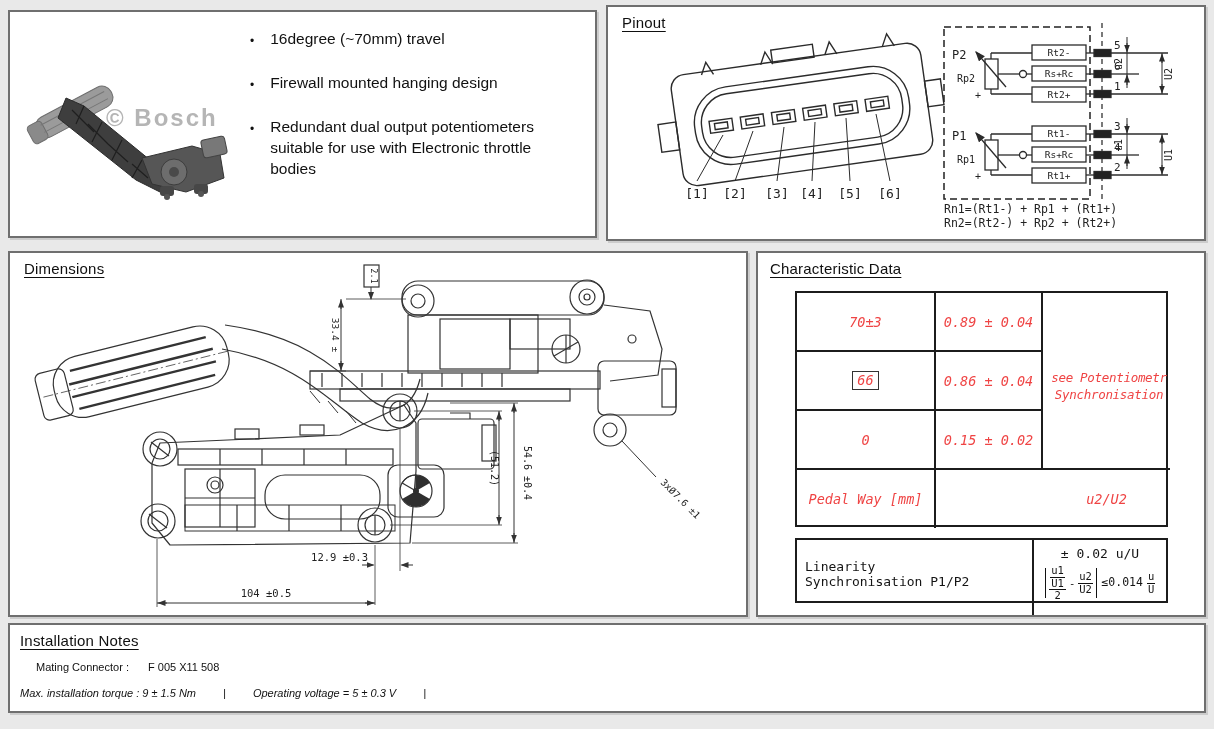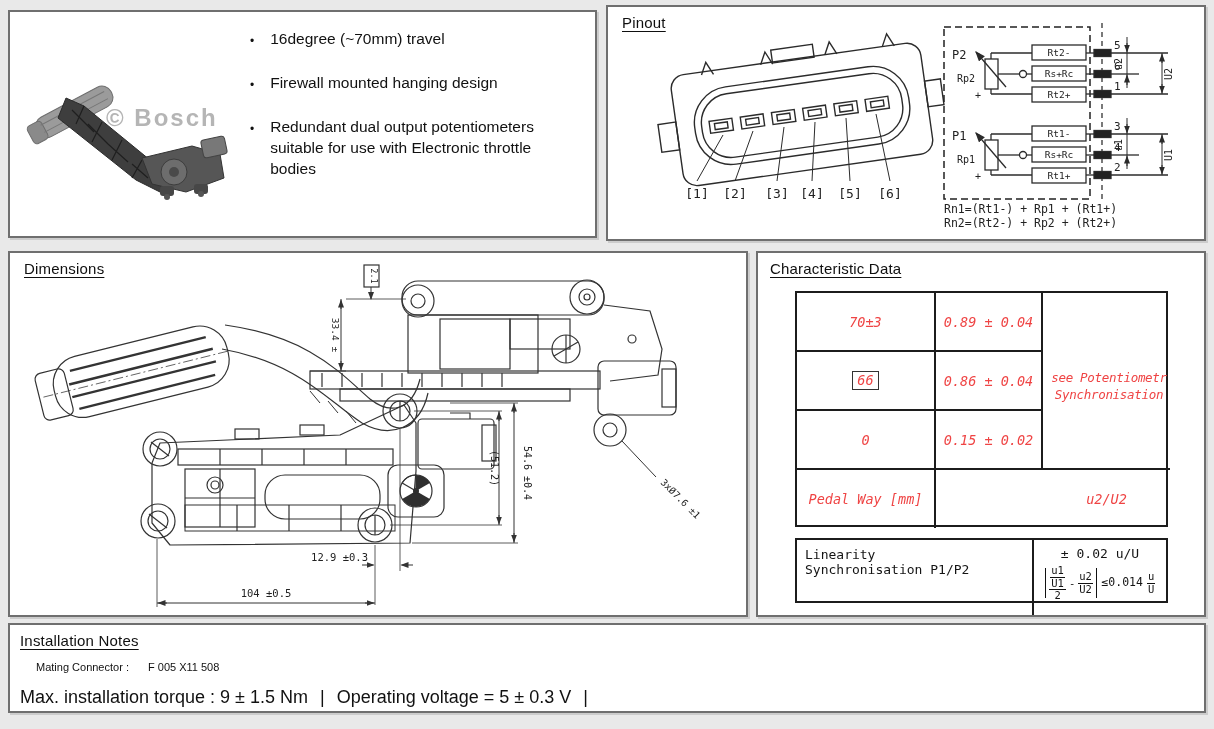--- a/index.html
+++ b/index.html
@@ -24,32 +24,32 @@
   .t1 .cell{border-right:2px solid #1c1c1c;border-bottom:2px solid #1c1c1c;
       display:flex;align-items:center;justify-content:center;box-sizing:border-box;}
   .t1 .lastcol{border-right:none;}
   .t1 .lastrow{border-bottom:none;}
   .t1 .merge{border-right:none;flex-direction:column;align-items:center;
       justify-content:center;padding-left:5px;font-size:12.5px;line-height:1.35;letter-spacing:-.3px;margin-top:12px;}
   .boxed{border:1.5px solid #333;padding:0 4px 1px;}
   .t2{position:absolute;left:37px;top:285px;width:373px;height:65px;border:2px solid #1c1c1c;
       box-sizing:border-box;display:grid;grid-template-columns:235px 1fr;
       font-family:"DejaVu Sans Mono",monospace;font-size:13px;color:#141414;}
-  .t2-left{display:flex;flex-direction:column;justify-content:flex-start;padding:7px 8px 17px;box-sizing:border-box;}
+  .t2-left{display:flex;flex-direction:column;justify-content:flex-end;padding:7px 8px 26px;box-sizing:border-box;}
   .t2-right{border-left:2px solid #1c1c1c;display:flex;flex-direction:column;align-items:center;
       justify-content:space-between;padding:6px 2px 10px;box-sizing:border-box;}
   .frm{display:flex;align-items:center;gap:3px;font-size:10.5px;line-height:1;}
   .bar{width:1.5px;height:30px;background:#111;}
   .fr{display:inline-flex;flex-direction:column;align-items:center;line-height:1;}
   .fr .nm{border-bottom:1px solid #111;padding:0 1px 1px;}
   .limit{font-size:11.5px;margin:16px 1px;}
   
   .inst-line1{position:absolute;left:26px;top:36px;font-size:11px;}
   .inst-line1 .val{margin-left:16px;}
-  .inst-line2{position:absolute;left:10px;top:62px;font-size:18px;display:flex;gap:12px;}
+  .inst-line2{position:absolute;left:10px;top:62px;font-size:11px;display:flex;gap:27px;font-style:italic;}
   svg text{font-family:"DejaVu Sans Mono",monospace;fill:#222;}
 </style>
 </head>
 <body>
 
 <div class="panel" style="left:8px;top:10px;width:589px;height:228px">
   <svg class="abs" style="left:14px;top:68px" width="210" height="122" viewBox="0 0 210 122">
     <g transform="rotate(-28 48 32)">
       <rect x="8" y="22" width="84" height="22" rx="10" fill="#9b9b9b" stroke="#6e6e6e"></rect>
       <rect x="0" y="24" width="16" height="20" rx="4" fill="#8a8a8a" stroke="#6e6e6e"></rect>

